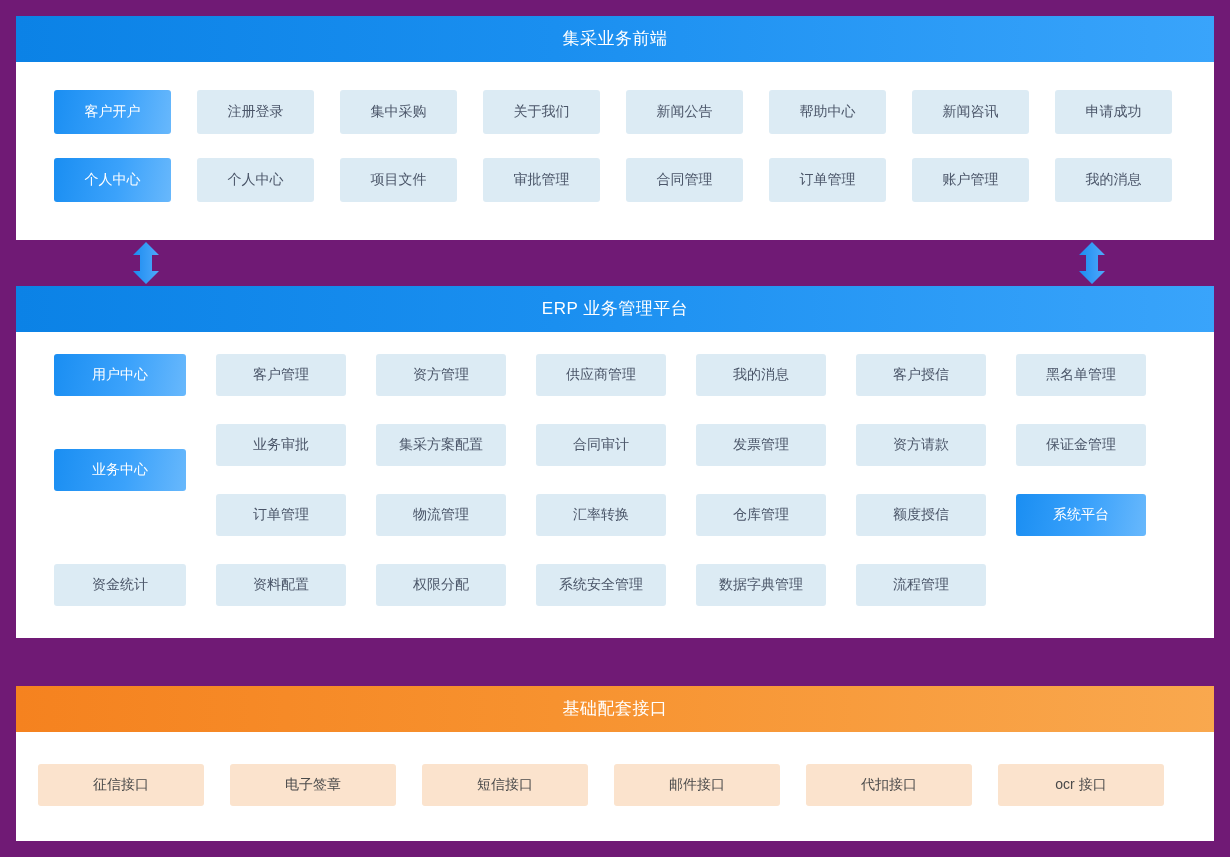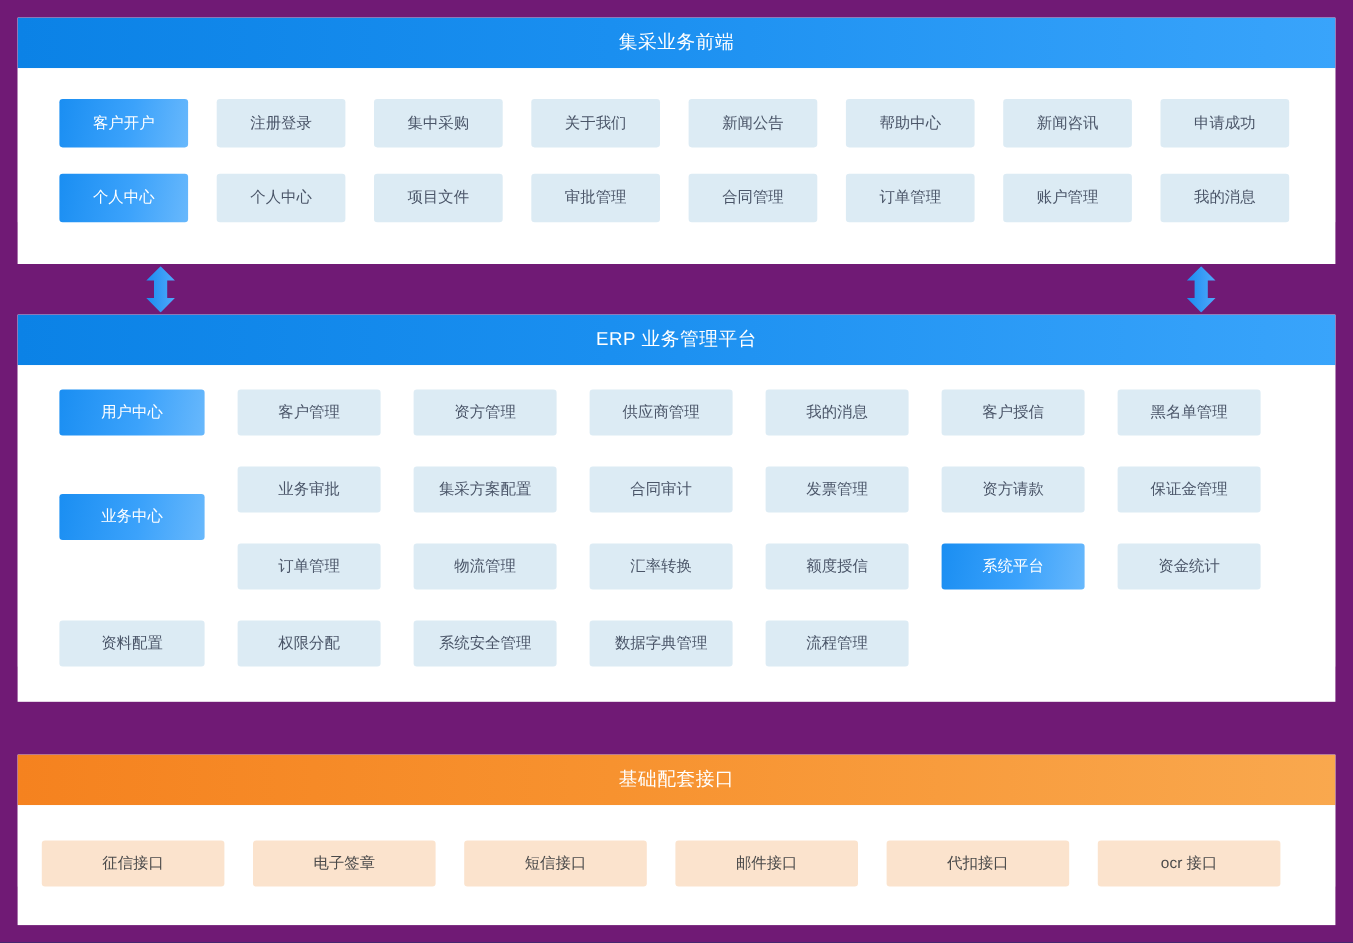--- a/index.html
+++ b/index.html
@@ -185,20 +185,21 @@
           <div class="chip light">业务审批</div>
           <div class="chip light">集采方案配置</div>
           <div class="chip light">合同审计</div>
           <div class="chip light">发票管理</div>
           <div class="chip light">资方请款</div>
           <div class="chip light">保证金管理</div>
           <div class="label-cell"></div>
           <div class="chip light">订单管理</div>
           <div class="chip light">物流管理</div>
           <div class="chip light">汇率转换</div>
+          <div class="chip light">仓库管理</div>
           <div class="chip light">额度授信</div>
           <div class="label-cell">
             <div class="chip active">系统平台</div>
           </div>
           <div class="chip light">资金统计</div>
           <div class="chip light">资料配置</div>
           <div class="chip light">权限分配</div>
           <div class="chip light">系统安全管理</div>
           <div class="chip light">数据字典管理</div>
           <div class="chip light">流程管理</div>

